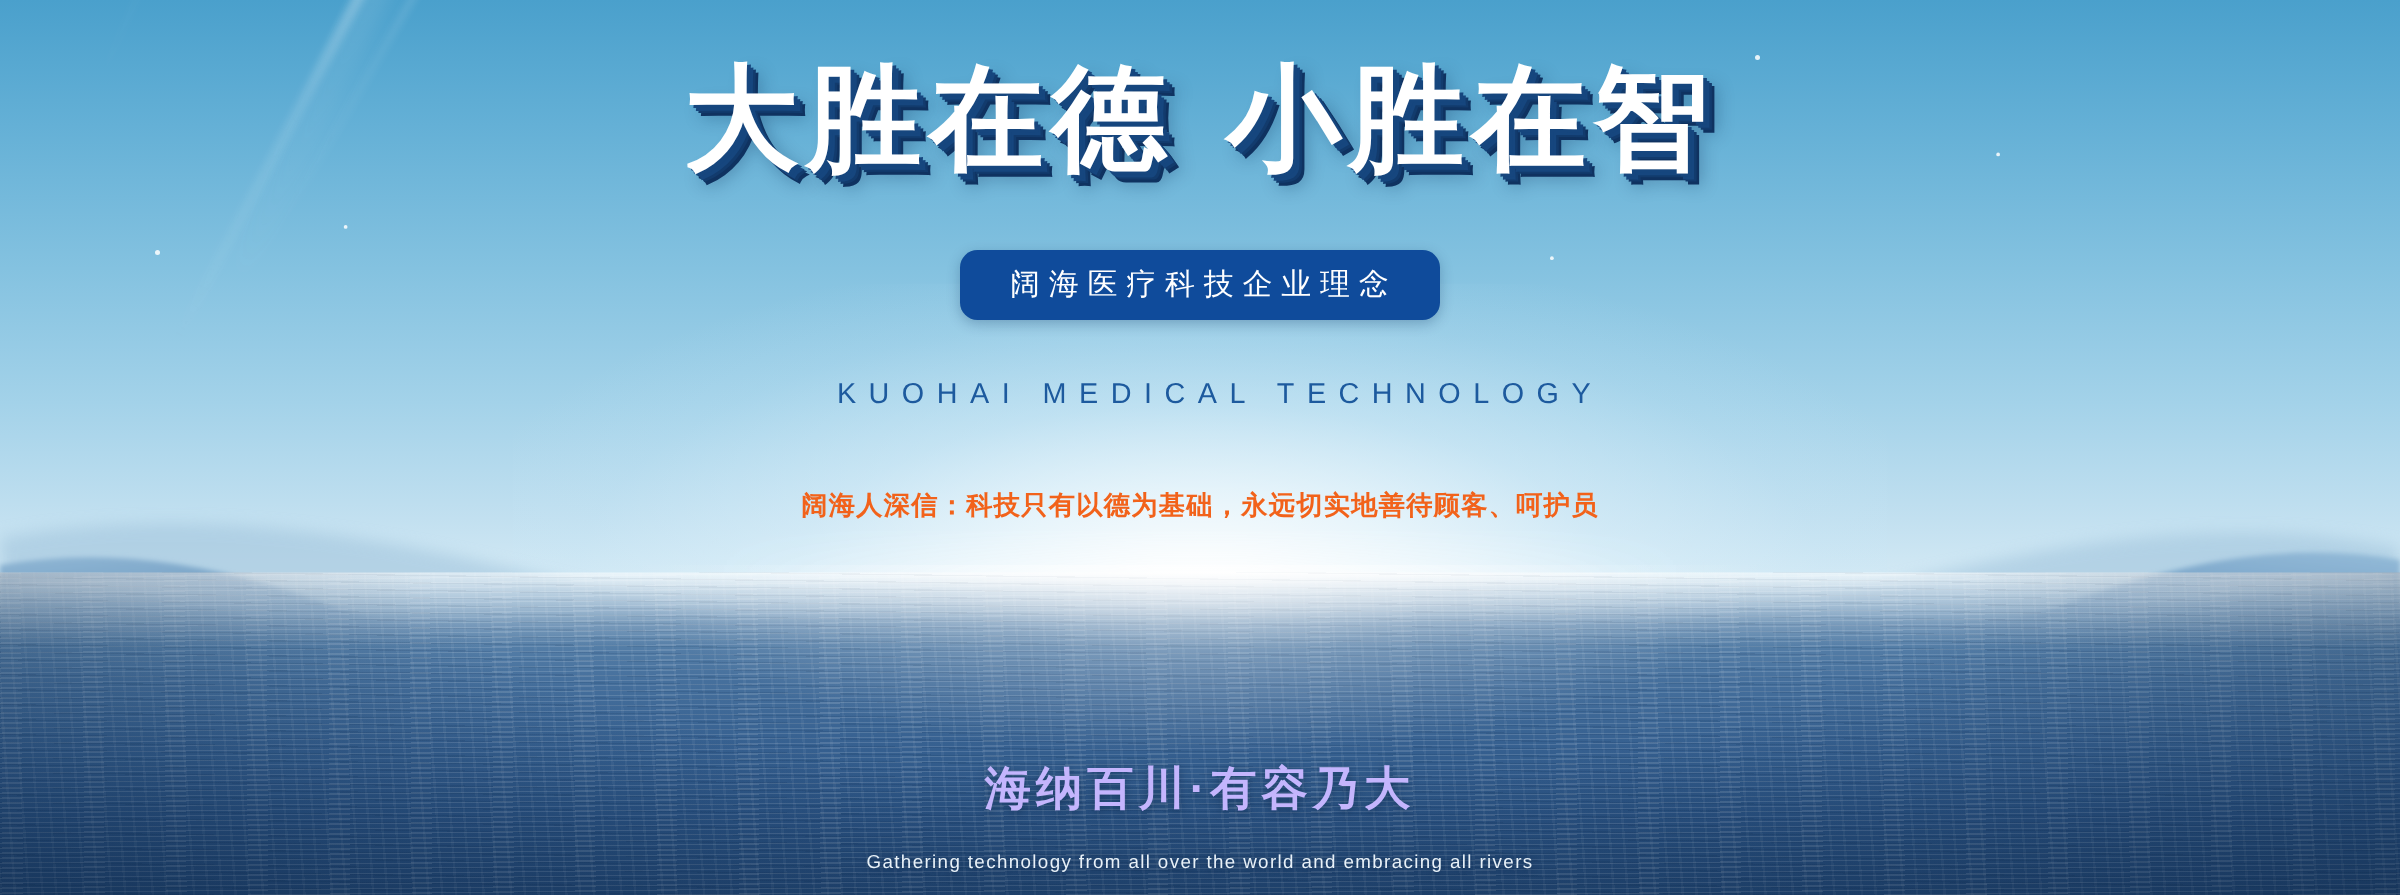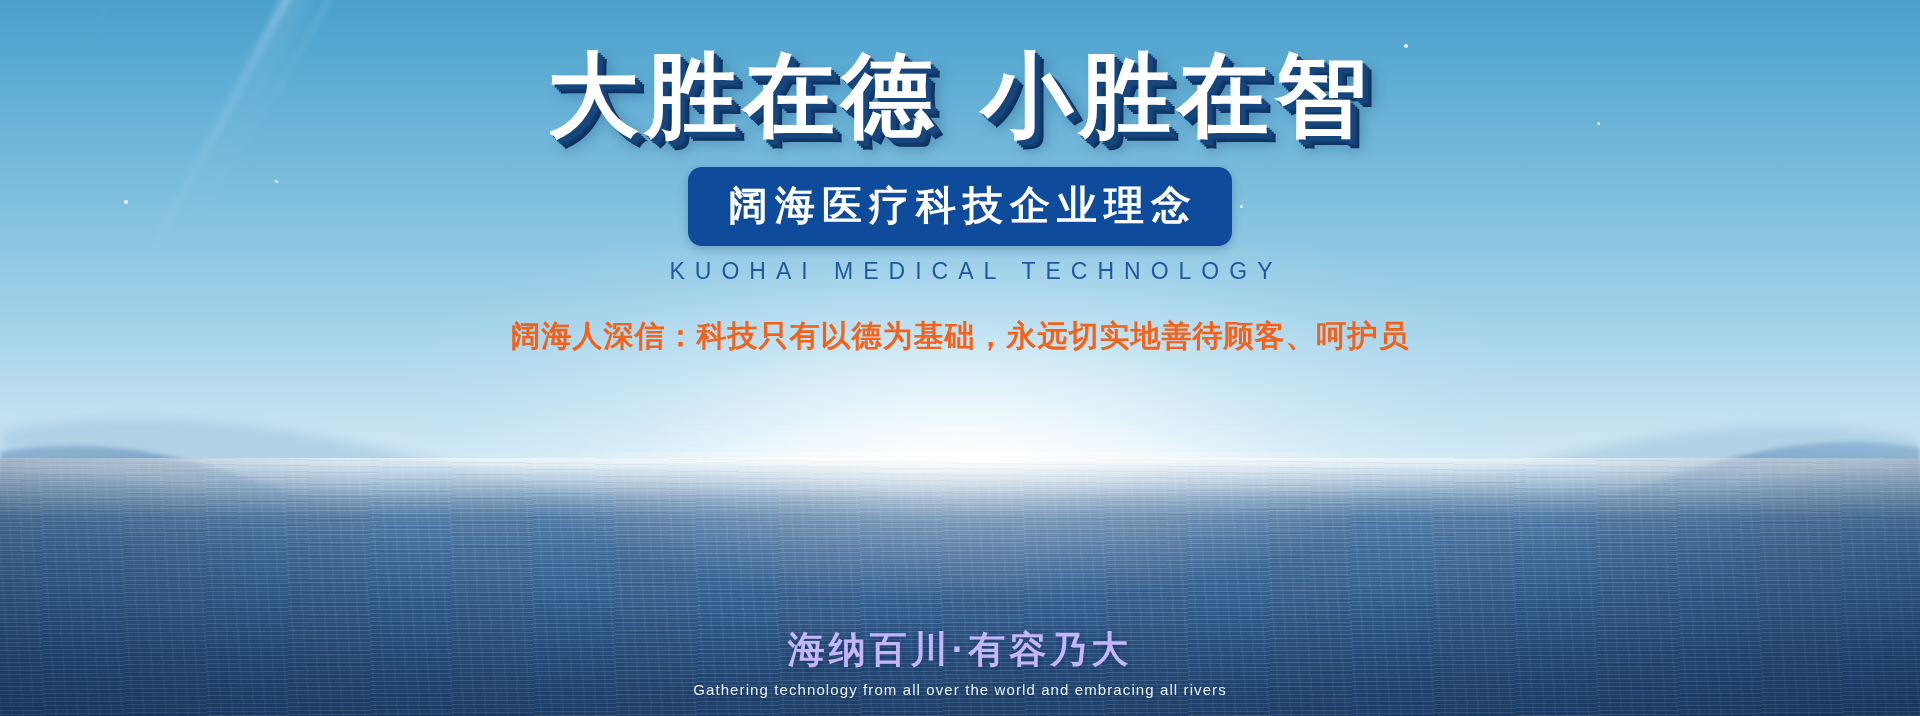--- a/index.html
+++ b/index.html
@@ -107,21 +107,21 @@
   }
   .ocean-vig {
     position:absolute; inset:0;
     background:radial-gradient(ellipse at 50% 0%,
       rgba(0,0,0,0) 45%, rgba(8,30,58,0.42) 100%);
   }
 
   
   .content {
     position:absolute; inset:0;
-    display:flex; flex-direction:column; align-items:center;
+    display:flex; flex-direction:column; align-items:center;gap:33px;
   }
 
   .headline {
     margin-top:47px;
     font-size:92px;
     line-height:1.06;
     font-weight:bold;
     color:#ffffff;
     letter-spacing:6px;
     white-space:nowrap;
@@ -131,22 +131,22 @@
        7px 7px 0 #123b6d,
        9px 9px 0 #0f3260,
        10px 10px 14px rgba(10,40,80,0.35);
   }
   .headline .gap { display:inline-block; width:42px; }
 
   .badge {
     margin-top:22px;
     background:#0f4b9b;
     color:#ffffff;
-    font-size:40px;
-    font-weight:bold;
+    font-size:24px;
+    font-weight:normal;
     letter-spacing:7px;
     padding:11px 34px 13px 40px;
     border-radius:14px;
     white-space:nowrap;
     box-shadow:0 3px 10px rgba(12,45,90,0.28);
   }
 
   .en-sub {
     margin-top:12px;
     font-size:23px;
@@ -154,42 +154,42 @@
     color:#1d5a9e;
     white-space:nowrap;
     font-weight:400;
     margin-left:32px;
   }
 
   .orange-block {
     margin-top:28px;
     text-align:center;
     color:#f2621a;
-    font-size:30px;
+    font-size:21px;
     font-weight:bold;
     line-height:1.52;
     letter-spacing:1px;
     white-space:nowrap;
   }
 
   .bottom-wrap {
     position:absolute;
     left:0; right:0; bottom:18px;
     text-align:center;
   }
   .slogan-cn {
     font-size:37px;
     font-weight:bold;
     color:#c4b5fd;
     letter-spacing:4px;
     white-space:nowrap;
     text-shadow:0 2px 8px rgba(10,35,70,0.55);
   }
   .slogan-en {
-    margin-top:6px;
+    margin-top:25px;
     font-size:15px;
     color:#e8f1f8;
     letter-spacing:1.1px;
     white-space:nowrap;
     text-shadow:0 1px 5px rgba(10,35,70,0.65);
   }
 </style>
 </head>
 <body>
 

